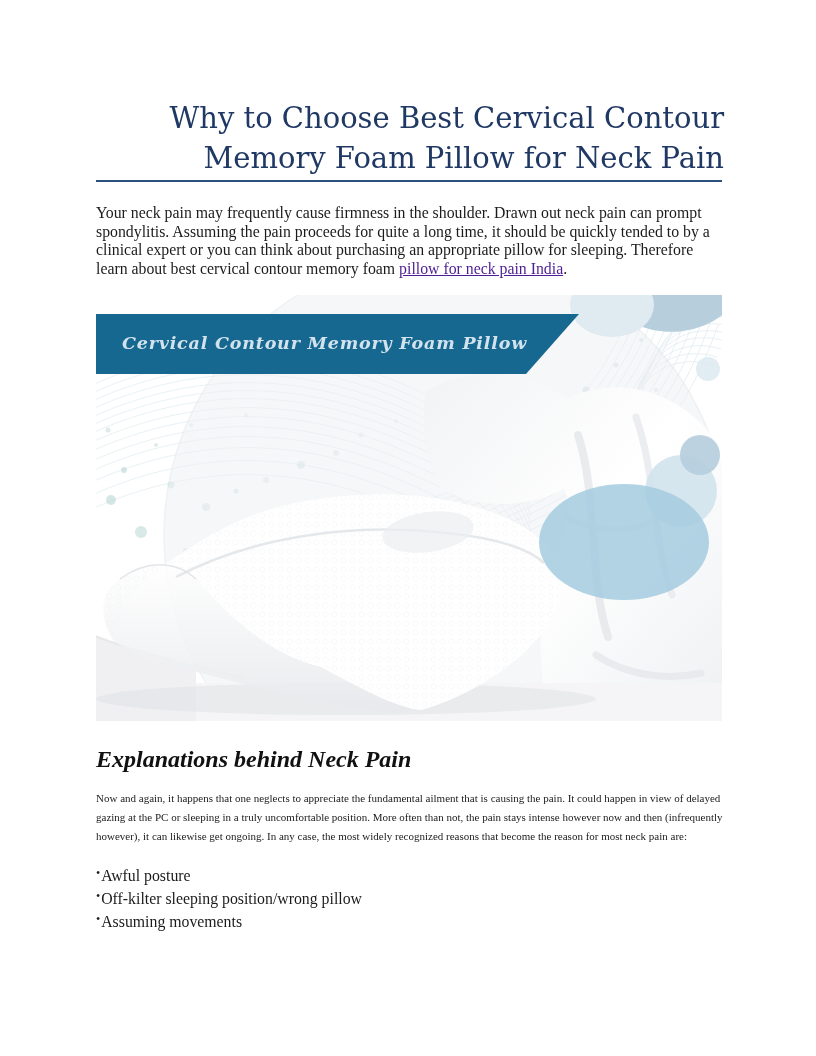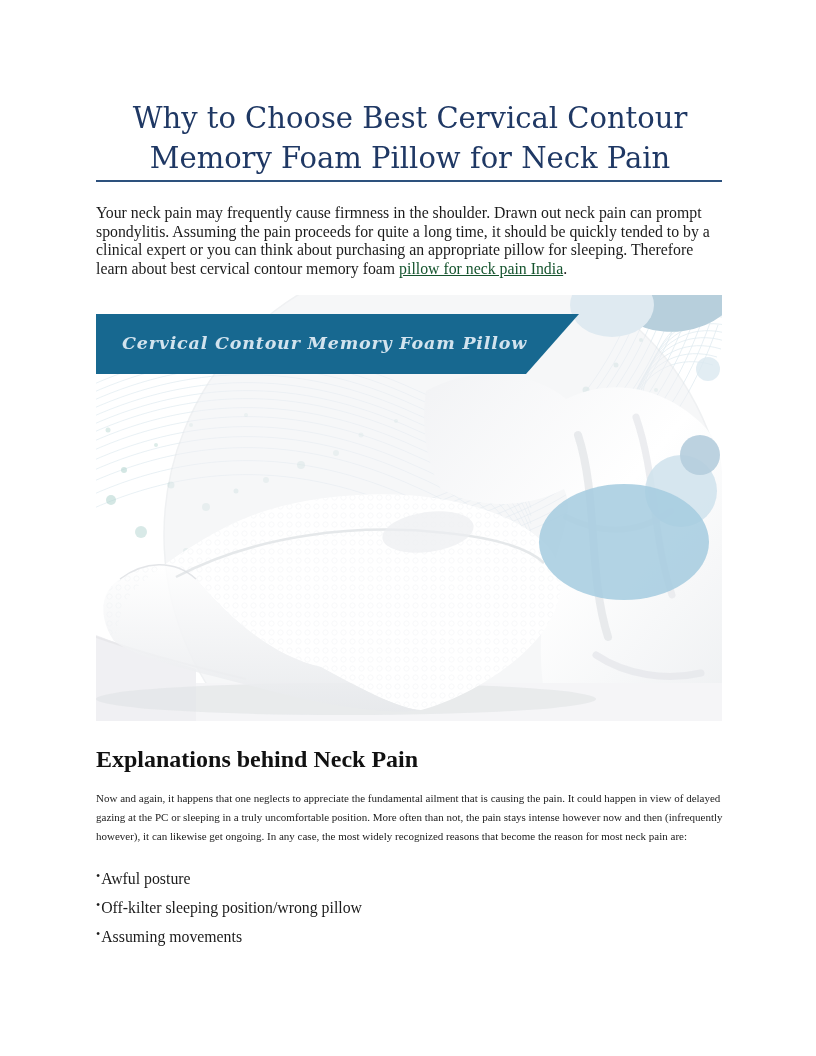--- a/index.html
+++ b/index.html
@@ -13,66 +13,67 @@
     color: #1b1b1b;
   }
   .content { position: absolute; left: 96px; top: 0; width: 628px; }
 
   h1.doc-title {
     margin: 98px 0 0 0;
     font-family: "DejaVu Serif", serif;
     font-weight: 500;
     font-size: 29px;
     line-height: 40px;
-    text-align: center;
+    text-align: right;
     color: #1f3864;
     white-space: pre-line;
   }
   .title-rule {
     margin: 2px 0 0 0;
     border: none;
     border-top: 2px solid #2d517d;
     width: 626px;
   }
   p.body-text {
     margin: 22px 0 0 0;
     font-size: 15.8px;
     line-height: 18.6px;
     width: 628px;
   }
-  a.doc-link { color: #14532d; text-decoration: underline; cursor: pointer; }
+  a.doc-link { color: #4c1d95; text-decoration: underline; cursor: pointer; }
 
   figure.hero {
     margin: 17px 0 0 0;
     padding: 0;
     width: 626px;
     height: 426px;
   }
   figure.hero svg { display: block; }
 
   h2.section-heading {
     margin: 24px 0 0 0;
     font-family: "Liberation Serif", serif;
     font-weight: bold;
+    font-style: italic;
     font-size: 24px;
     line-height: 29px;
     color: #111111;
   }
   p.section-text {
     margin: 15px 0 0 0;
     font-size: 11px;
     line-height: 18.6px;
     width: 628px;
   }
   ul.causes {
     margin: 20px 0 13px 0;
     padding: 0;
     list-style: none;
     font-size: 15.8px;
-    line-height: 28px;
+    line-height: 21px;
   }
   ul.causes li { margin: 0; padding: 0; }
   .bullet-mark {
     display: inline-block;
     font-size: 12px;
     transform: translateY(-4px);
     margin-right: 1px;
   }
 </style>
 </head>

